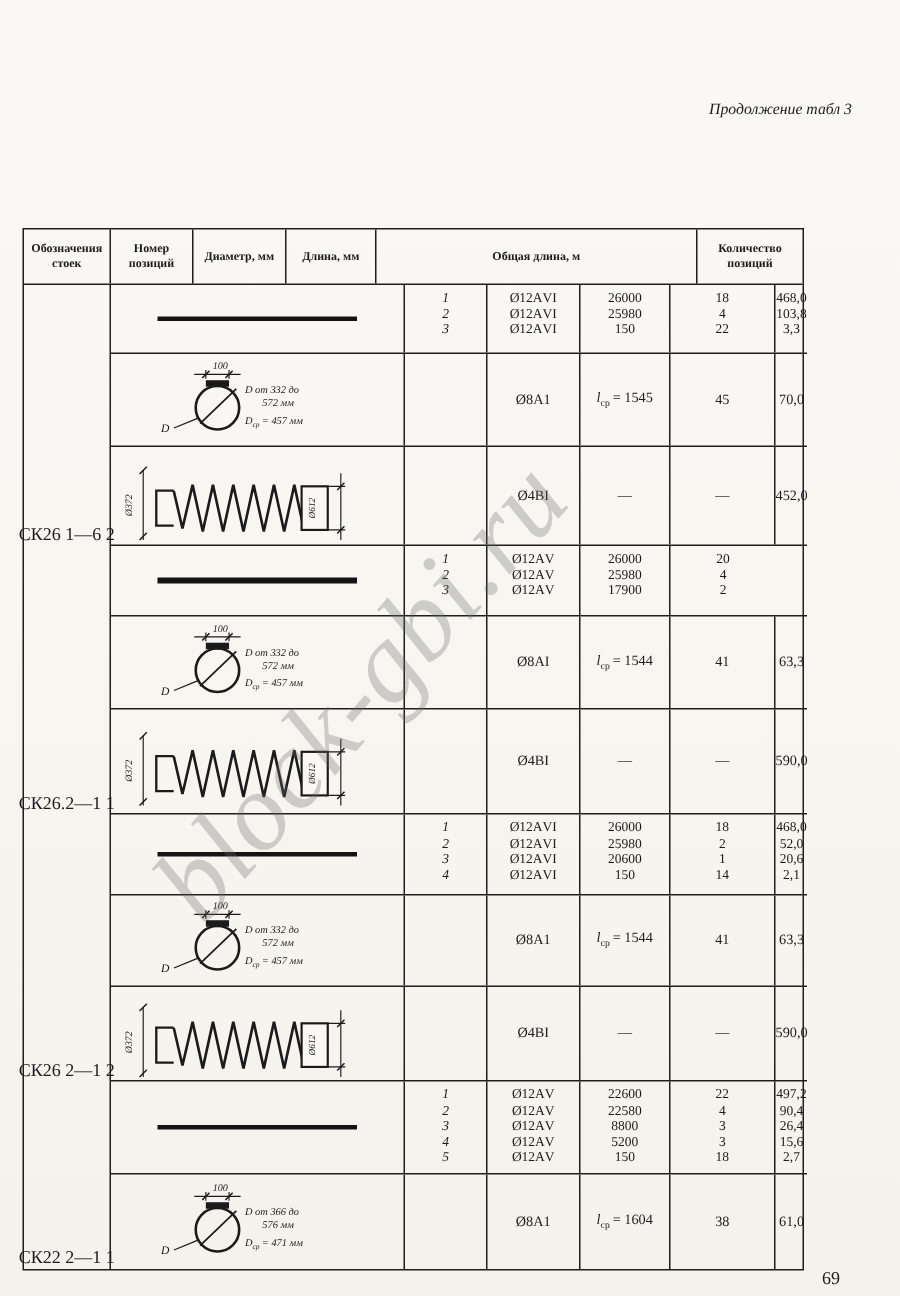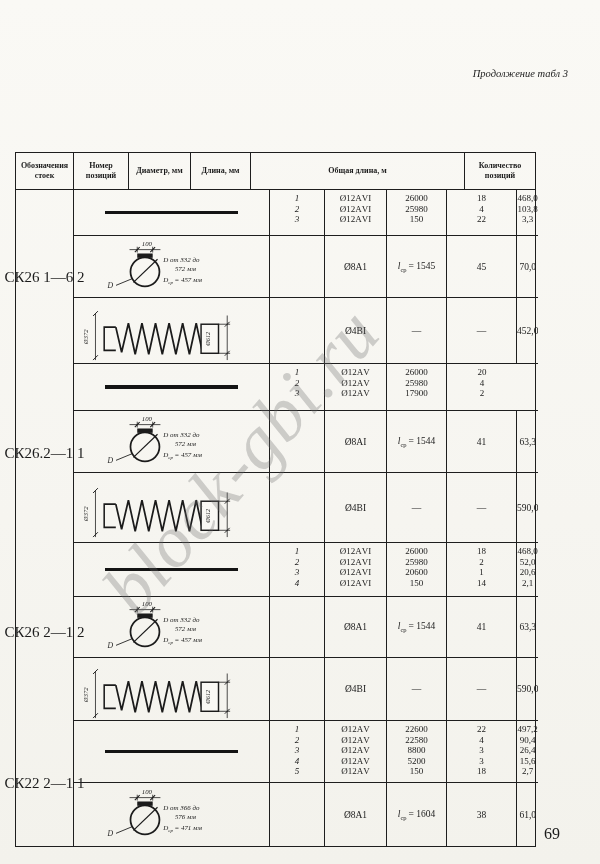--- a/index.html
+++ b/index.html
@@ -26,37 +26,37 @@
   .thead { display: flex; height: 37px; border-bottom: 1.5px solid #1e1e1e; }
   .hcell { display: flex; align-items: center; justify-content: center; text-align: center;
            font-weight: bold; font-size: 8px; line-height: 1.2; padding: 1px 2px;
            border-right: 1.3px solid #1e1e1e; }
   .hcell:last-child { border-right: none; }
   .c0 { width: 58px; } .c1 { width: 196px; } .c2 { width: 55px; } .c3 { width: 62px; }
   .c4 { width: 60px; } .c5 { width: 70px; } .c6 { flex: 1; }
 
   .tbody { display: flex; }
   .desig-col { width: 58px; border-right: 1.3px solid #1e1e1e; display: flex; flex-direction: column; }
-  .desig-cell { display: flex; align-items: center; justify-content: center;
-                font-size: 15px; white-space: nowrap; }
+  .desig-cell { display: flex; align-items: flex-end; justify-content: center;
+                font-size: 12px; white-space: nowrap; }
   .groups-col { flex: 1; display: flex; flex-direction: column; }
   .subrow { display: flex; }
   .subrow.hr { border-bottom: 1.3px solid #1e1e1e; }
   .cell { display: flex; align-items: center; justify-content: center; text-align: center;
           font-size: 9.5px; border-right: 1.3px solid #1e1e1e; overflow: hidden; }
   .cell:last-child { border-right: none; align-items: center; }
   .cell.top { align-items: flex-start; padding-top: 3px; }
   .stack { display: flex; flex-direction: column; }
   .stack div { line-height: 10.5px; font-size: 9px; }
   .ital { font-style: italic; }
   .rod { width: 68%; height: 3.4px; background: #141414; }
   .lexpr i { font-style: italic; }
   .lexpr sub { font-size: 6.5px; }
   .lval { margin-left: 2px; }
-  .page-num { position: absolute; right: 40px; bottom: 21px; font-size: 16px; }
+  .page-num { position: absolute; right: 40px; bottom: 4px; font-size: 12px; }
   svg text { font-family: "Liberation Serif", serif; }
 </style>
 </head>
 <body>
 
 <div class="page">
   <div class="doc-header">
     <div class="doc-sub">Продолжение табл 3</div>
   </div>
 

